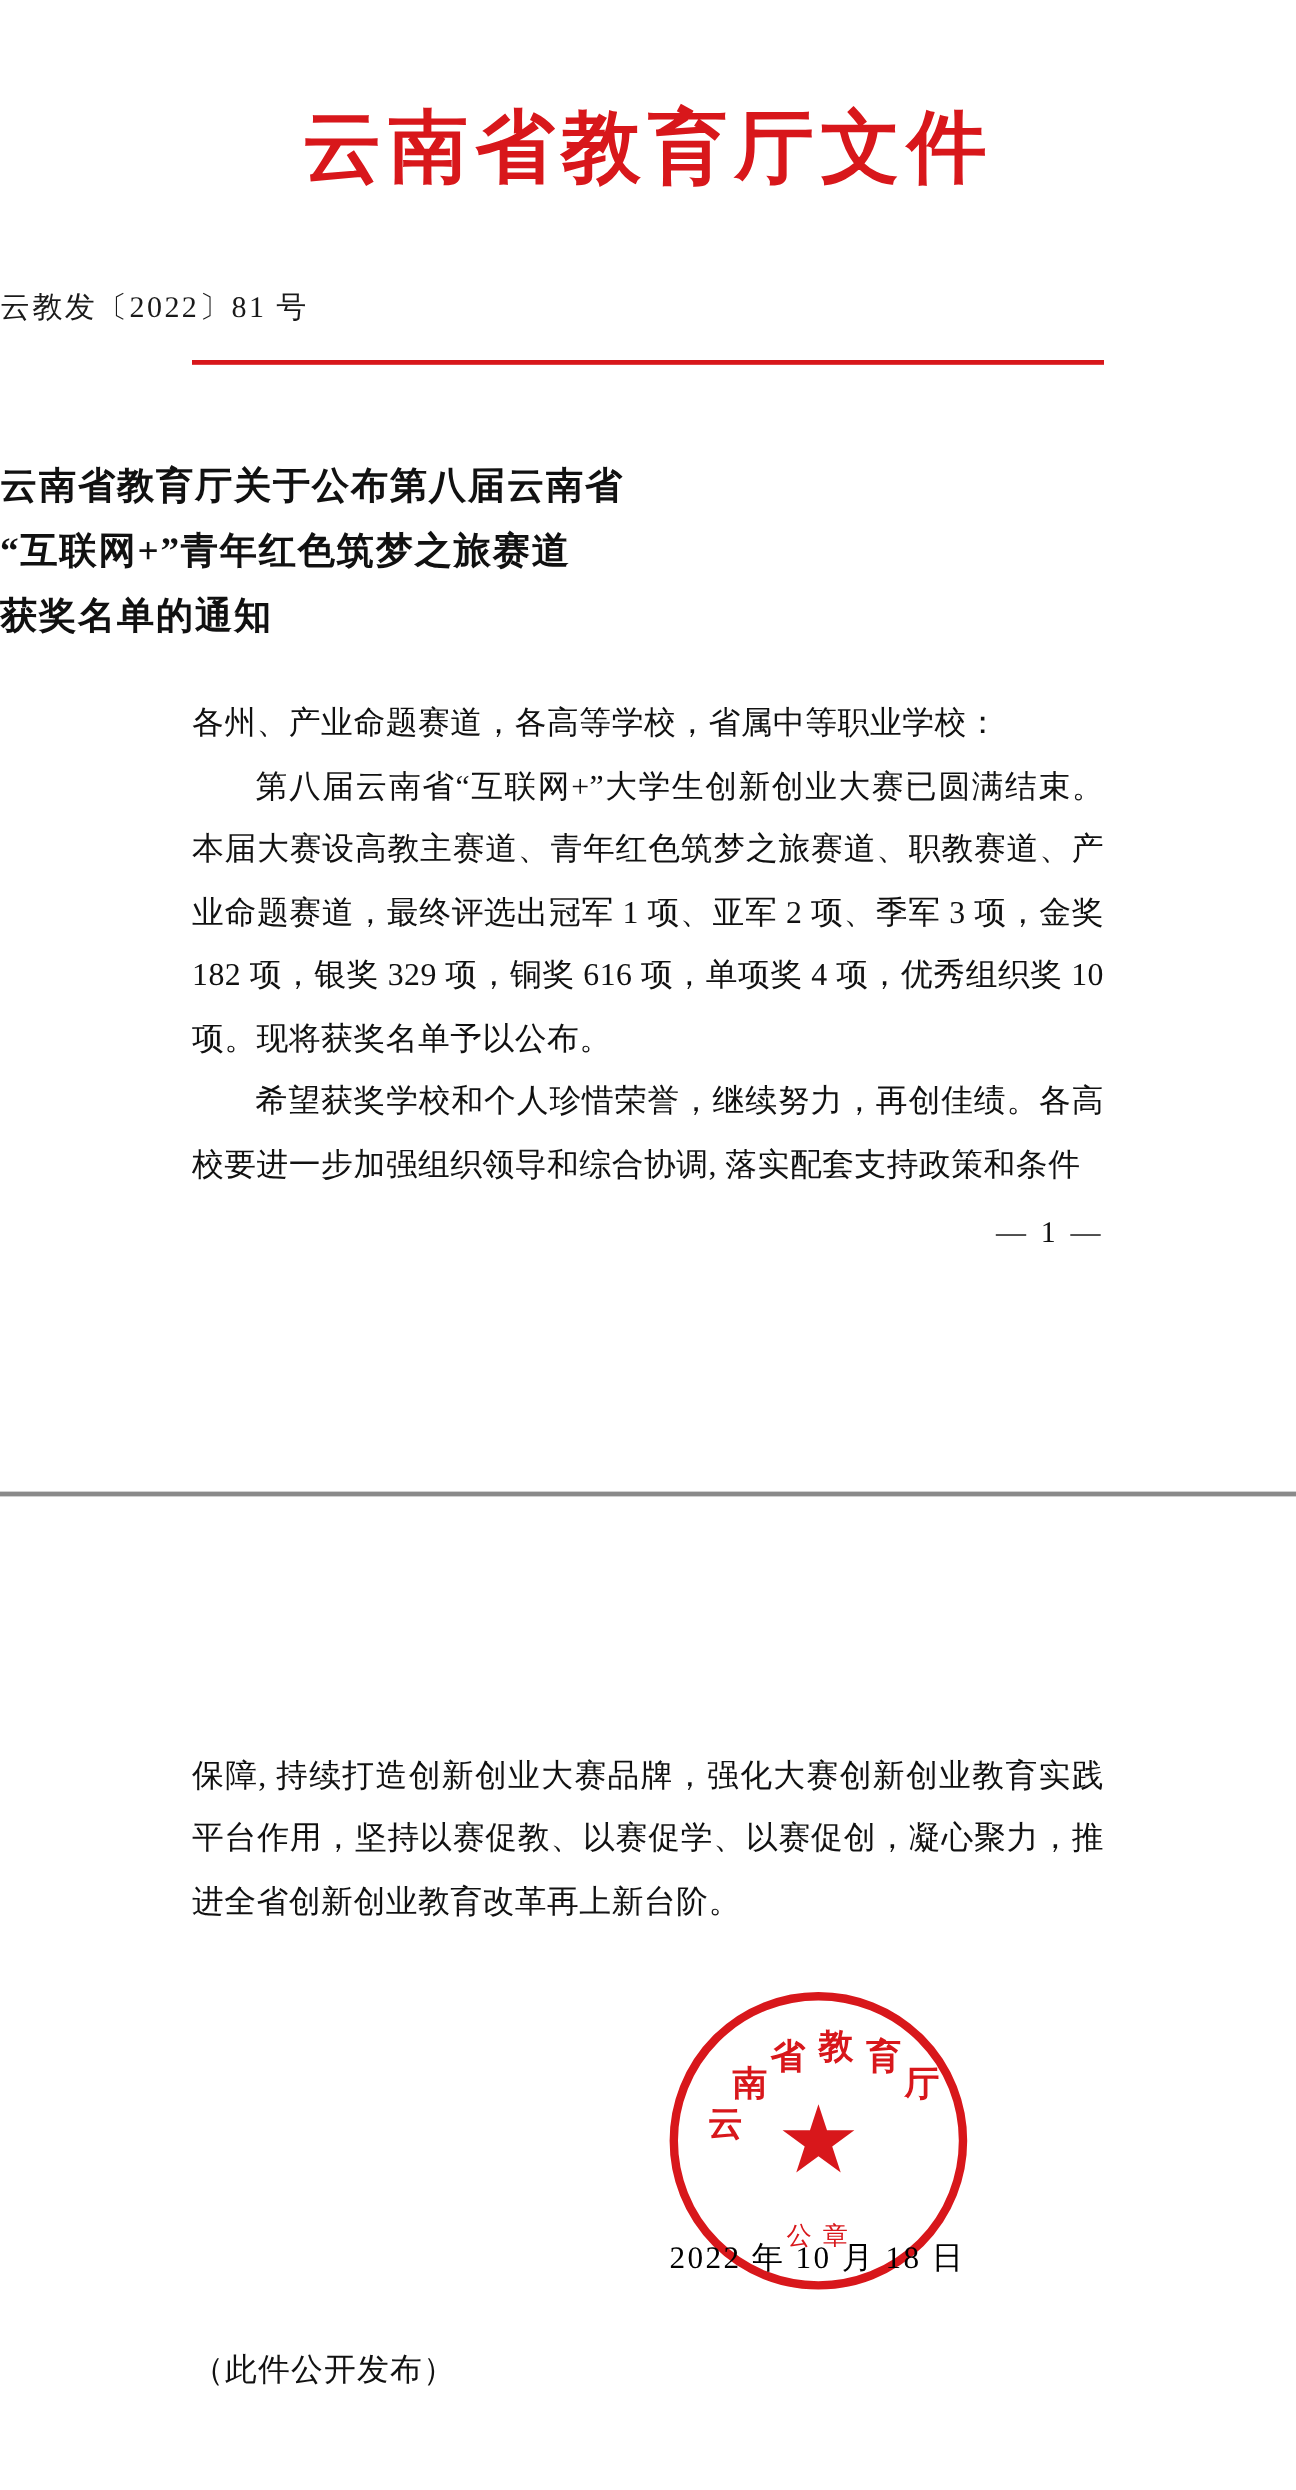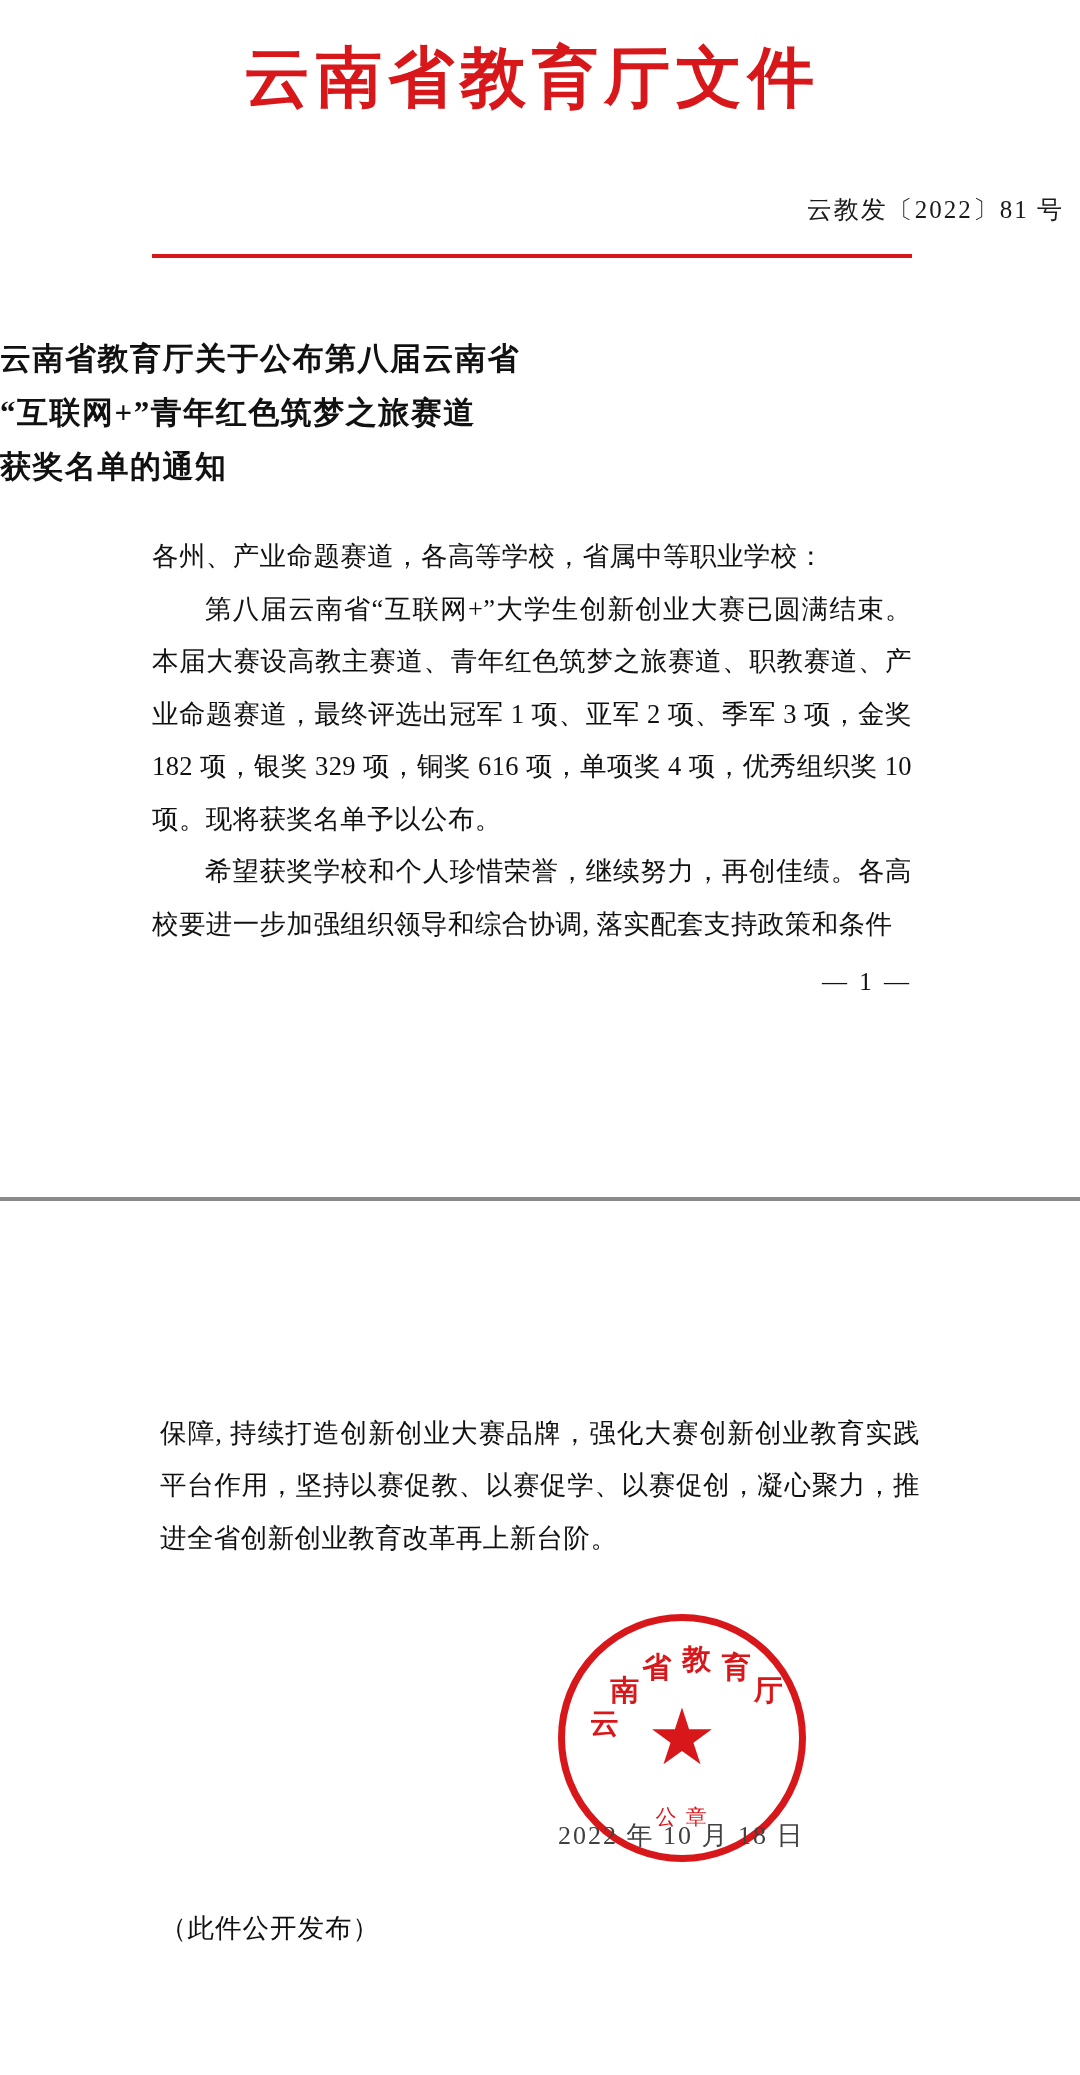--- a/index.html
+++ b/index.html
@@ -18,38 +18,39 @@
     width: 1080px;
     min-height: 2075px;
     position: relative;
     box-sizing: border-box;
     background: #fff;
     overflow: hidden;
   }
 
   
   .sheet-one {
-    padding: 0 16px 0 0;
+    padding: 0 0 0 0;
     position: relative;
     height: 1175px;
+    margin-top: 46px;
   }
 
   .doc-title {
     text-align: center;
     color: #d8171b;
     font-weight: bold;
     font-size: 66px;
     letter-spacing: 6px;
     line-height: 1.1;
     padding-top: 42px;
     font-family: "Liberation Serif", "DejaVu Serif", serif;
   }
 
   .doc-number {
-    text-align: right;
+    text-align: left;
     font-size: 25px;
     color: #1a1a1a;
     margin-top: 78px;
     letter-spacing: 2px;
   }
 
   .red-rule {
     width: 760px;
     height: 4px;
     background: #d8171b;
@@ -164,21 +165,21 @@
     letter-spacing: 2px;
     white-space: nowrap;
   }
 
   .seal-date {
     position: absolute;
     left: 398px;
     top: 214px;
     font-size: 26px;
     letter-spacing: 2px;
-    color: #404040;
+    color: #000000;
     white-space: nowrap;
   }
 
   .public-note {
     width: 760px;
     margin: 6px auto 0 auto;
     font-size: 26.5px;
     letter-spacing: 1px;
     color: #111;
   }

